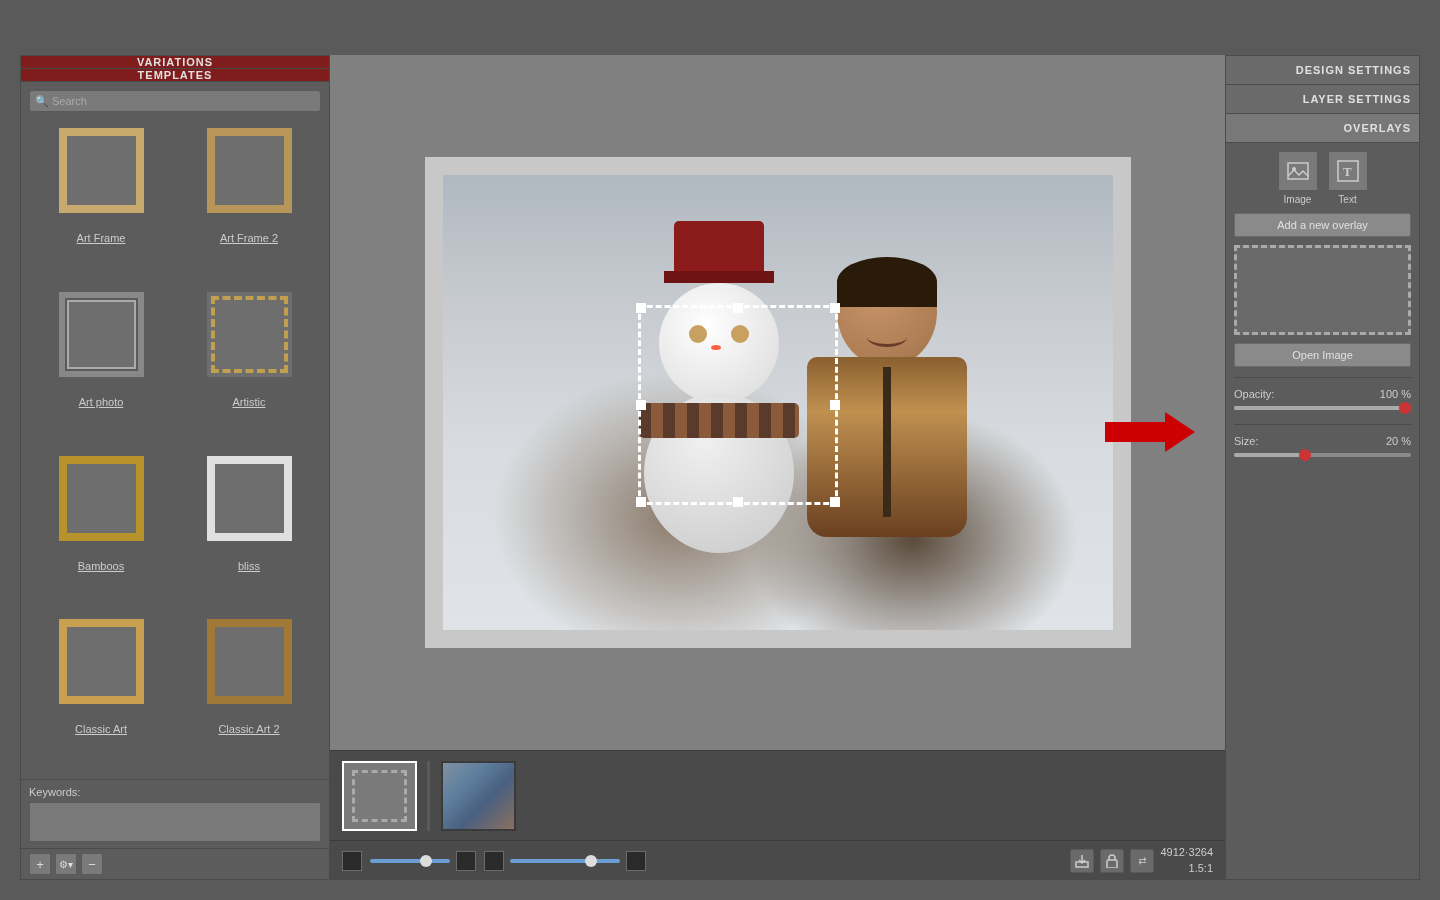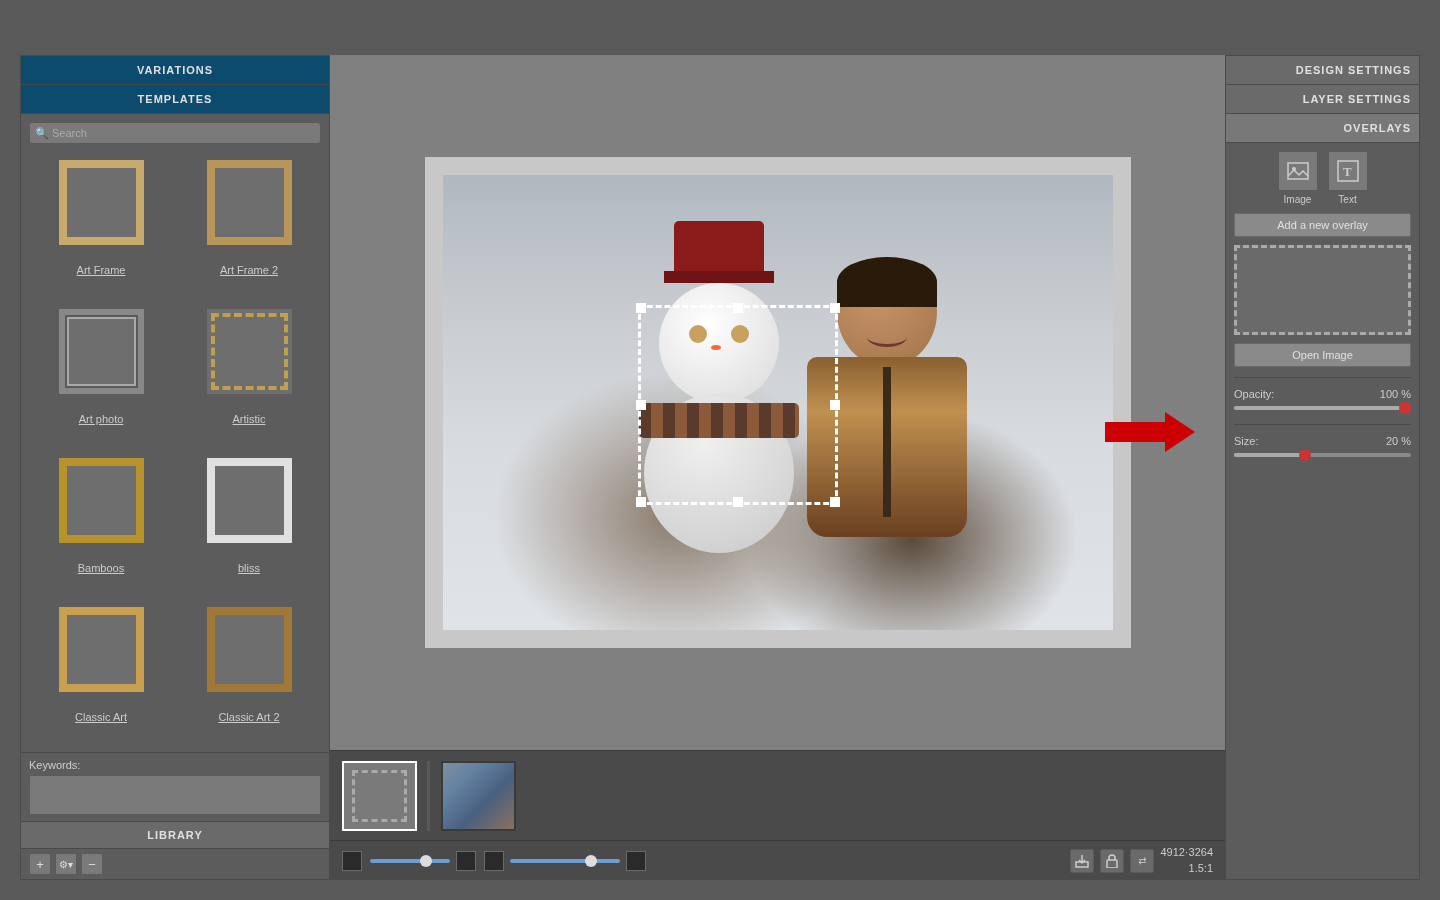--- a/index.html
+++ b/index.html
@@ -27,23 +27,22 @@
     .left-panel {
       width: 310px;
       background: #5c5c5c;
       border: 1px solid #4a4a4a;
       display: flex;
       flex-direction: column;
       flex-shrink: 0;
     }
 
     .panel-header {
-      background: #0c4a6e;
+      background: #7f1d1d;
       text-align: center;
-      padding: 8px;
       font-size: 11px;
       font-weight: bold;
       color: #e0e0e0;
       letter-spacing: 1px;
       border-bottom: 1px solid #4a4a4a;
     }
 
     .search-bar {
       margin: 8px;
       position: relative;
@@ -714,21 +713,20 @@
         <div class="template-thumb classic-art-2"></div>
         <span class="template-label">Classic Art 2</span>
       </div>
     </div>
 
     <div class="keywords-section">
       <div class="keywords-label">Keywords:</div>
       <div class="keywords-input-area"></div>
     </div>
 
-    <div class="library-header">LIBRARY</div>
 
     <div class="bottom-bar-left">
       <div class="icon-btn">+</div>
       <div class="icon-btn" style="font-size:10px;">⚙▾</div>
       <div class="icon-btn">−</div>
     </div>
   </div>
 
   <div class="center-area">
     <div class="canvas-area">

